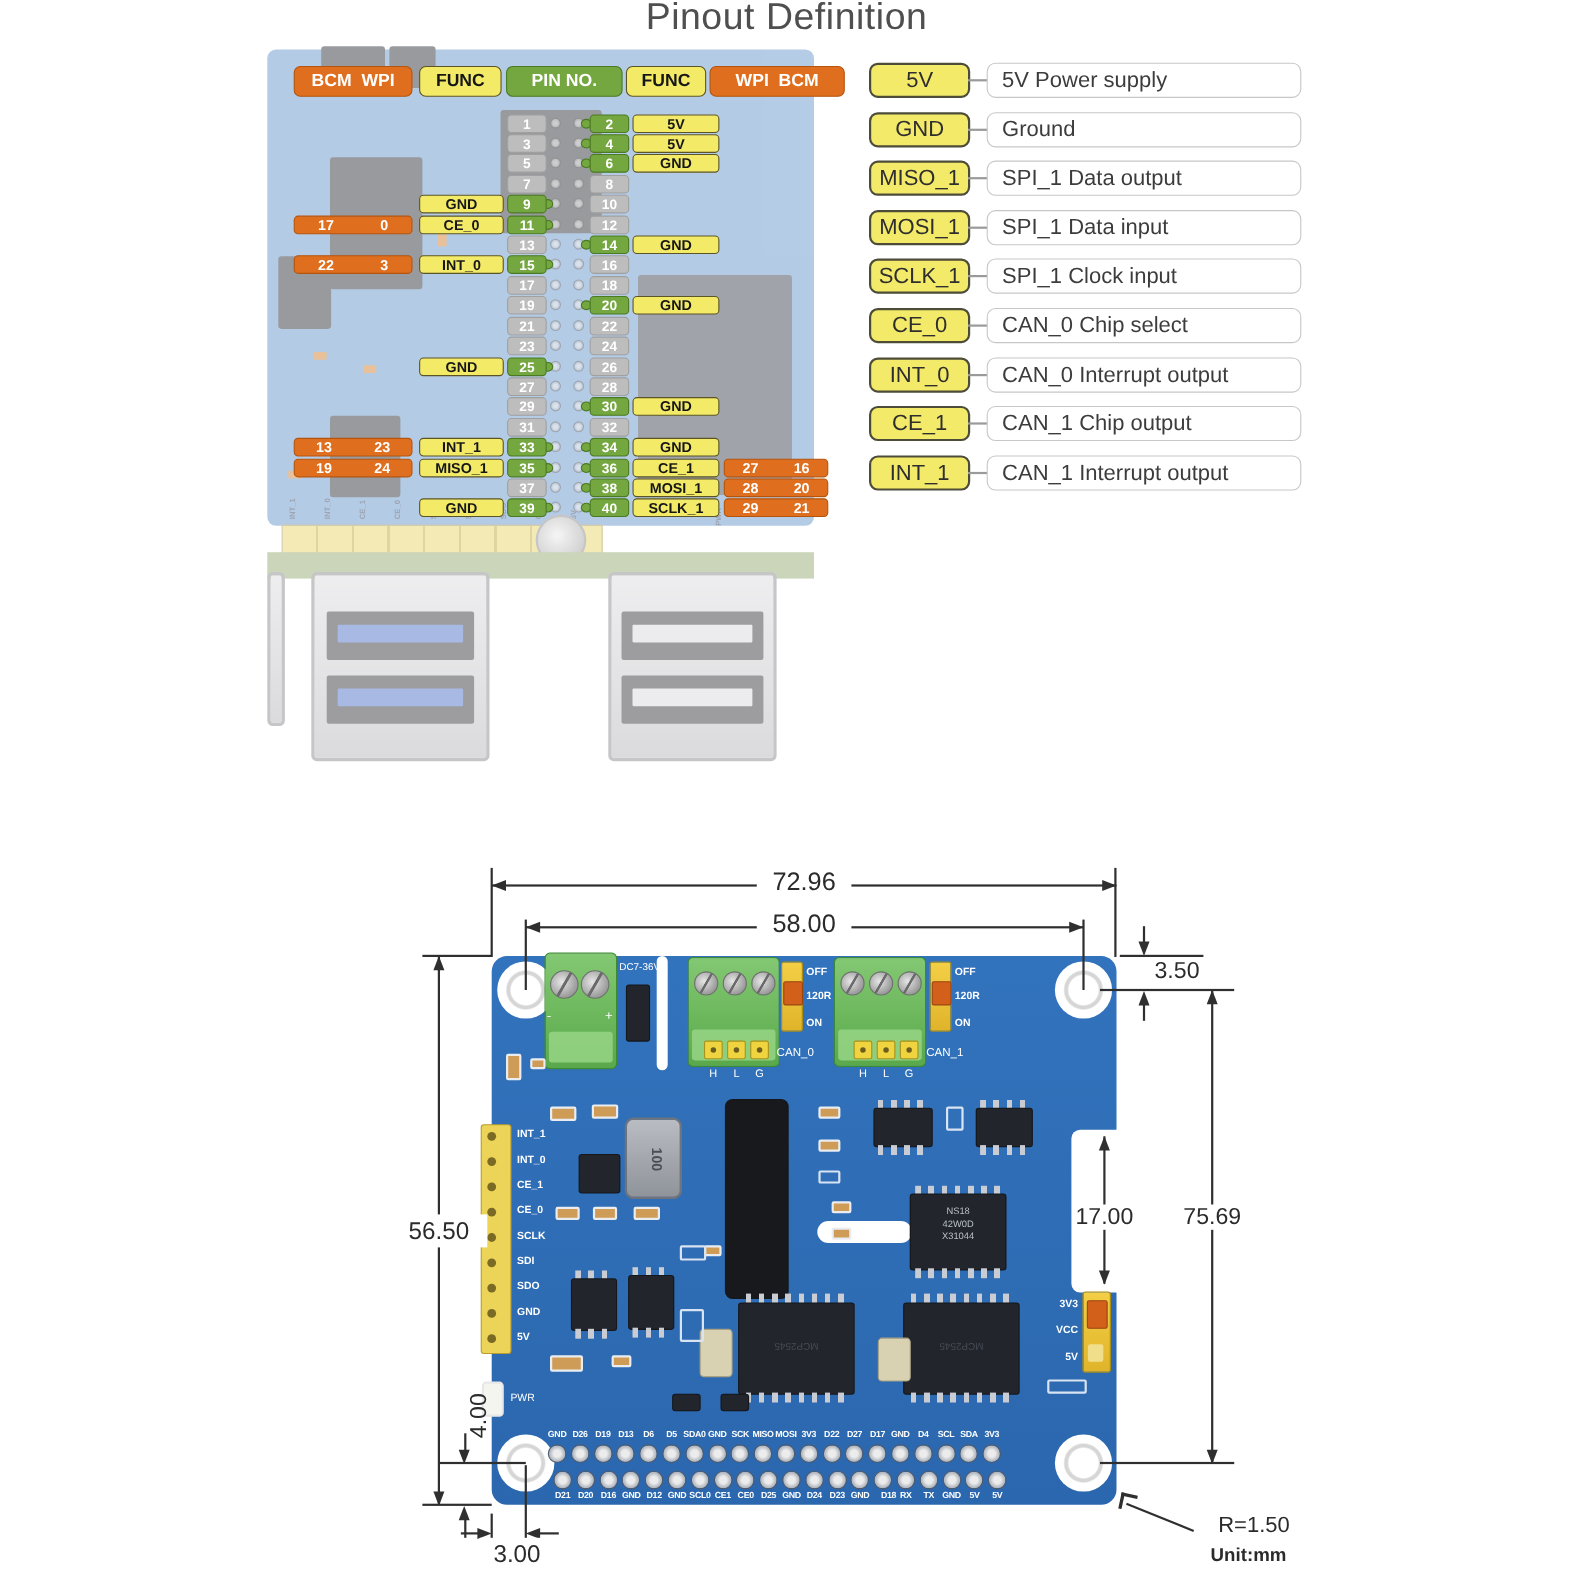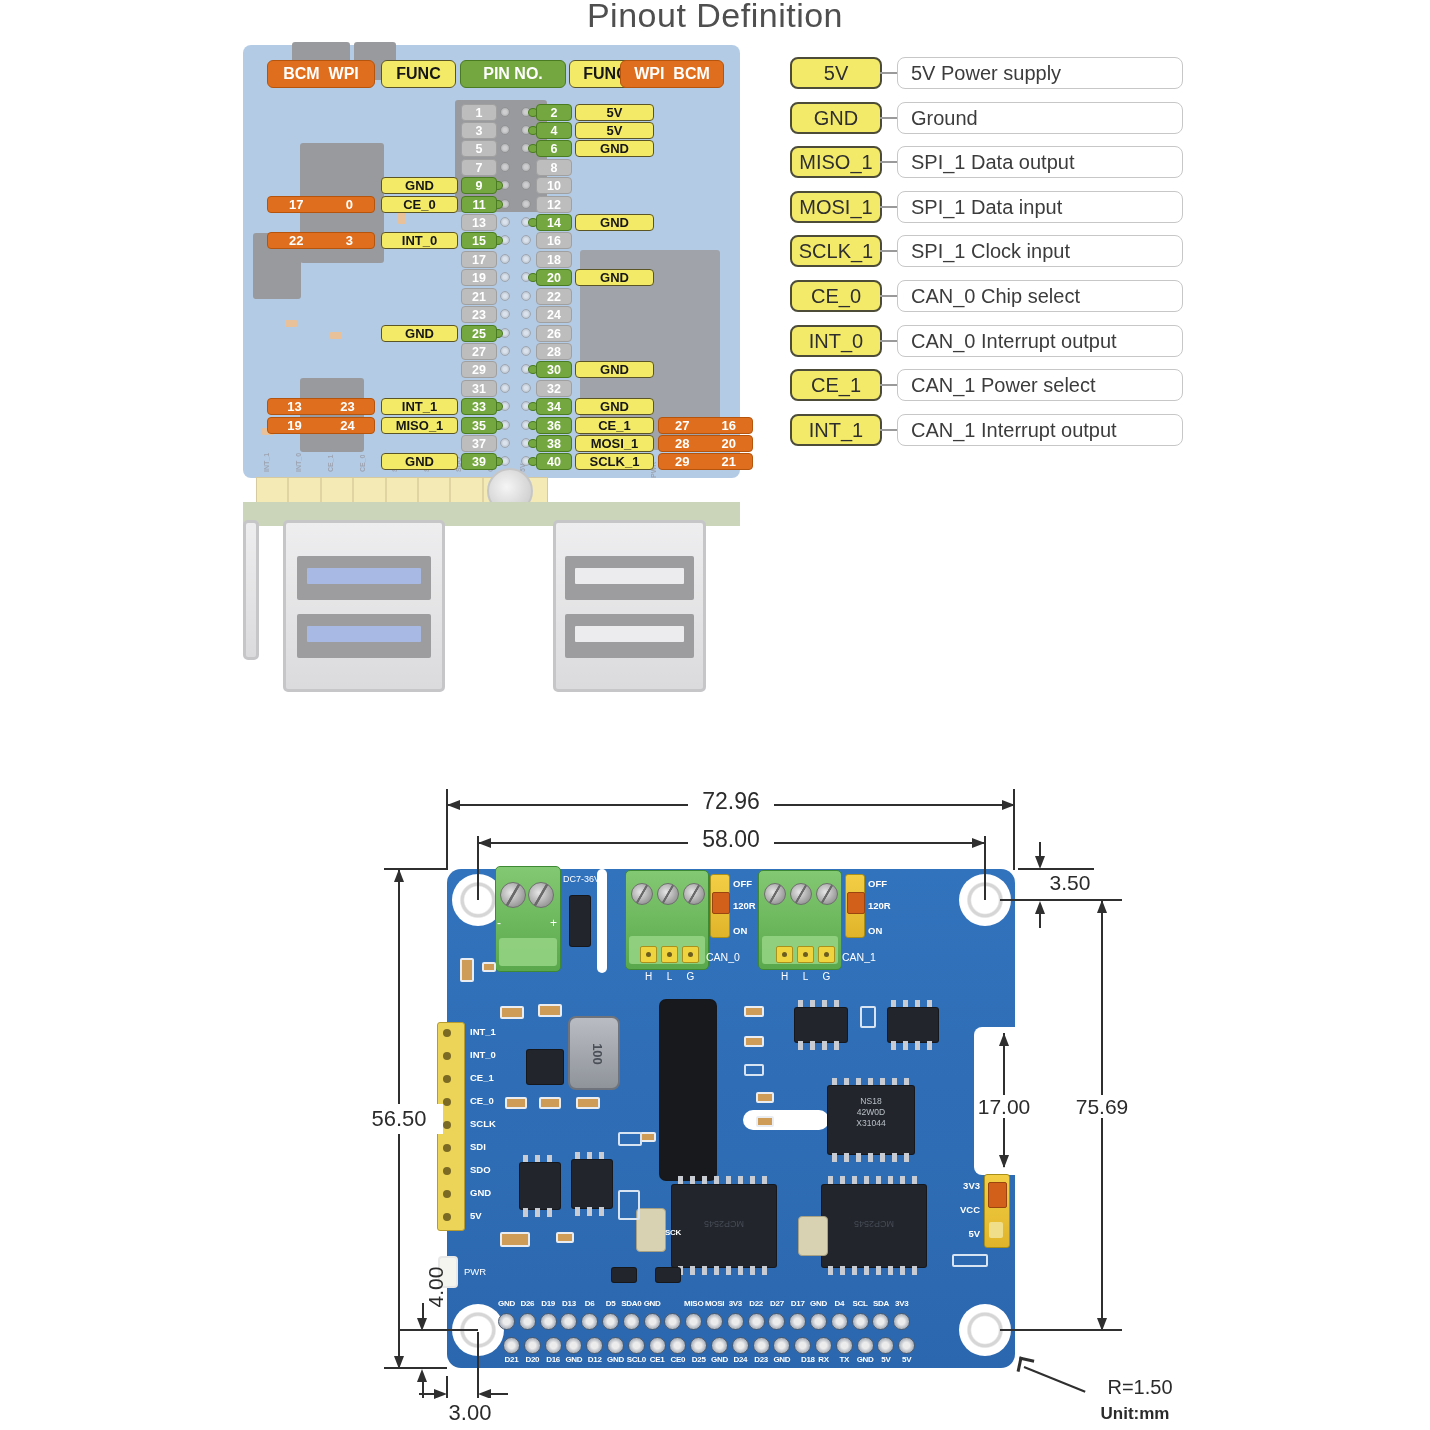--- a/index.html
+++ b/index.html
@@ -127,21 +127,21 @@
     <div class="usb-tab" style="left:575px;top:568px;width:109px;height:16px;background:#d8d8dc"></div>
     <div class="usb-slot" style="left:565px;top:614px;width:129px;height:44px"></div>
     <div class="usb-tab" style="left:575px;top:626px;width:109px;height:16px;background:#d8d8dc"></div>
     <div class="usb" style="left:243px;top:520px;width:16px;height:140px"></div>
   </div>
 
   <div class="hdr hdr-o" style="left:267px;width:108px">BCM  WPI</div>
   <div class="hdr hdr-y" style="left:381px;width:75px">FUNC</div>
   <div class="hdr hdr-g" style="left:460px;width:106px">PIN NO.</div>
   <div class="hdr hdr-y" style="left:569px;width:73px">FUNC</div>
-  <div class="hdr hdr-o" style="left:620px;width:104px">WPI  BCM</div>
+  <div class="hdr hdr-o" style="left:645px;width:123px">WPI  BCM</div>
   <div id="pin-rows">
       <div class="pdot" style="left: 500px; top: 107px;"></div>
       <div class="pdot" style="left: 521px; top: 107px;"></div>
       <div class="stub" style="left: 528px; top: 108px;"></div>
       <div class="pinbox pgr" style="left: 461px; top: 104px; width: 36px;">1</div>
       <div class="pinbox pg" style="left: 536px; top: 104px; width: 36px;">2</div>
       <div class="funcbox" style="left: 575px; top: 104px; width: 79px;">5V</div>
       <div class="pdot" style="left: 500px; top: 125px;"></div>
       <div class="pdot" style="left: 521px; top: 125px;"></div>
       <div class="stub" style="left: 528px; top: 126px;"></div>
@@ -297,21 +297,21 @@
       <div class="lg-line" style="left: 880px; top: 250px;"></div>
       <div class="lg-desc" style="left: 897px; top: 235px;">SPI_1 Clock input</div>
       <div class="lg-label" style="left: 790px; top: 280px;">CE_0</div>
       <div class="lg-line" style="left: 880px; top: 295px;"></div>
       <div class="lg-desc" style="left: 897px; top: 280px;">CAN_0 Chip select</div>
       <div class="lg-label" style="left: 790px; top: 325px;">INT_0</div>
       <div class="lg-line" style="left: 880px; top: 340px;"></div>
       <div class="lg-desc" style="left: 897px; top: 325px;">CAN_0 Interrupt output</div>
       <div class="lg-label" style="left: 790px; top: 369px;">CE_1</div>
       <div class="lg-line" style="left: 880px; top: 384px;"></div>
-      <div class="lg-desc" style="left: 897px; top: 369px;">CAN_1 Power select</div>
+      <div class="lg-desc" style="left: 897px; top: 369px;">CAN_1 Chip output</div>
       <div class="lg-label" style="left: 790px; top: 414px;">INT_1</div>
       <div class="lg-line" style="left: 880px; top: 429px;"></div>
       <div class="lg-desc" style="left: 897px; top: 414px;">CAN_1 Interrupt output</div>
     </div>
 
 
   <div class="board" style="left:447px;top:869px;width:568px;height:499px"></div>
   <div class="slot" style="left:974px;top:1027px;width:46px;height:148px;border-radius:8px 0 0 8px;background:#fff"></div>
   <div class="slot" style="left:597px;top:869px;width:10px;height:104px"></div>
   <div class="slot" style="left:743px;top:1110px;width:86px;height:20px;border-radius:10px"></div>
@@ -477,21 +477,21 @@
       <div class="gpio-lb" style="left: 556.9px; top: 1299px;">D13</div>
       <div class="gpio-hole" style="left: 560.4px; top: 1313px;"></div>
       <div class="gpio-lb" style="left: 577.7px; top: 1299px;">D6</div>
       <div class="gpio-hole" style="left: 581.2px; top: 1313px;"></div>
       <div class="gpio-lb" style="left: 598.5px; top: 1299px;">D5</div>
       <div class="gpio-hole" style="left: 602px; top: 1313px;"></div>
       <div class="gpio-lb" style="left: 619.3px; top: 1299px;">SDA0</div>
       <div class="gpio-hole" style="left: 622.8px; top: 1313px;"></div>
       <div class="gpio-lb" style="left: 640.1px; top: 1299px;">GND</div>
       <div class="gpio-hole" style="left: 643.6px; top: 1313px;"></div>
-      <div class="gpio-lb" style="left: 660.9px; top: 1228px;">SCK</div>
+      <div class="gpio-lb" style="left: 660.9px; top: 1299px;">SCK</div>
       <div class="gpio-hole" style="left: 664.4px; top: 1313px;"></div>
       <div class="gpio-lb" style="left: 681.7px; top: 1299px;">MISO</div>
       <div class="gpio-hole" style="left: 685.2px; top: 1313px;"></div>
       <div class="gpio-lb" style="left: 702.5px; top: 1299px;">MOSI</div>
       <div class="gpio-hole" style="left: 706px; top: 1313px;"></div>
       <div class="gpio-lb" style="left: 723.3px; top: 1299px;">3V3</div>
       <div class="gpio-hole" style="left: 726.8px; top: 1313px;"></div>
       <div class="gpio-lb" style="left: 744.1px; top: 1299px;">D22</div>
       <div class="gpio-hole" style="left: 747.6px; top: 1313px;"></div>
       <div class="gpio-lb" style="left: 764.9px; top: 1299px;">D27</div>

